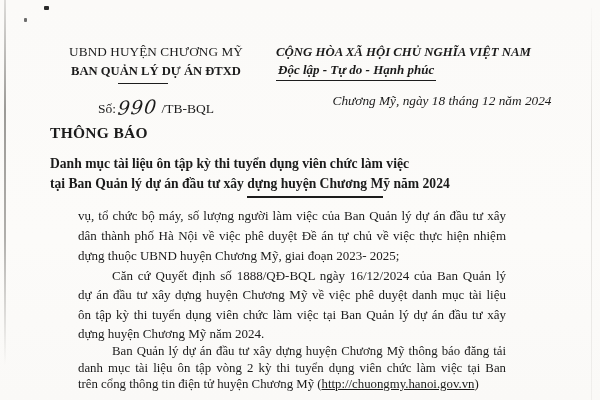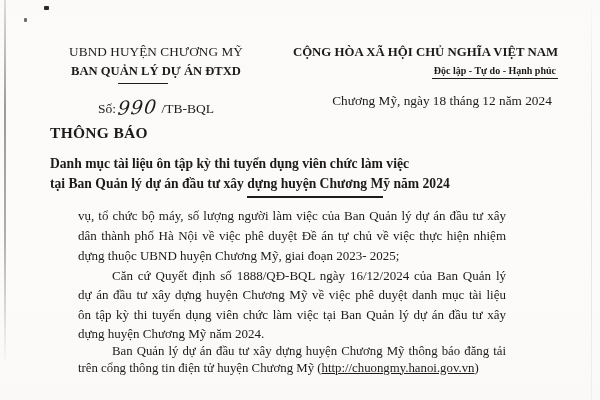--- a/index.html
+++ b/index.html
@@ -31,29 +31,29 @@
   .hl2 { font-size:12.6px; line-height:15px; font-weight:bold; margin-top:5px; white-space:nowrap; }
   .hl-rule { width:50px; height:1.4px; background:#1d1d1d; margin:4px auto 0; position:relative; left:-13px; }
   .so-line { margin-top:11px; font-size:13.5px; white-space:nowrap; }
   .hand {
     display:inline-block; font-family:"DejaVu Serif",serif; font-style:italic;
     font-size:19px; letter-spacing:1px; margin:0 4px 0 2px; position:relative; top:1px;
     transform:rotate(-2deg) skewX(-8deg);
   }
 
   
-  .hdr-right { position:absolute; left:276px; top:44px; width:282px; text-align:right; }
+  .hdr-right { position:absolute; left:276px; top:44px; width:282px; text-align:left;font-style:italic; }
   .hr1 { font-size:12.8px; line-height:16px; font-weight:bold; white-space:nowrap; }
   .hr2 {
-    display:inline-block; font-size:10px; font-weight:bold; margin-top:1px;
+    display:inline-block; font-size:13px; font-weight:bold; margin-top:1px;
     border-bottom:1.6px solid #1d1d1d; padding:0 2px 2px; white-space:nowrap;
   }
   .dateline {
     position:absolute; left:322px; top:93px; width:240px; text-align:center;
-    font-size:13.3px; white-space:nowrap;
+    font-style:italic; font-size:13.3px; white-space:nowrap;
   }
 
   
   .title-block { position:absolute; left:50px; top:124px; width:480px; }
   .doc-type { font-weight:bold; font-size:15.5px; line-height:18px; letter-spacing:0.3px; }
   .sub { font-weight:bold; font-size:13.6px; line-height:19.5px; white-space:nowrap; }
   .sub.first { margin-top:12px; }
   .title-rule { width:136px; height:1.5px; background:#1c1c1c; margin:3px auto 0; position:relative; left:25px; }
 
   
@@ -103,17 +103,18 @@
       <div class="bline last">dựng thuộc UBND huyện Chương Mỹ, giai đoạn 2023- 2025;</div>
     </div>
     <div class="para p2">
       <div class="bline ind">Căn cứ Quyết định số 1888/QĐ-BQL ngày 16/12/2024 của Ban Quản lý</div>
       <div class="bline">dự án đầu tư xây dựng huyện Chương Mỹ về việc phê duyệt danh mục tài liệu</div>
       <div class="bline">ôn tập kỳ thi tuyển dụng viên chức làm việc tại Ban Quản lý dự án đầu tư xây</div>
       <div class="bline last">dựng huyện Chương Mỹ năm 2024.</div>
     </div>
     <div class="para p3">
       <div class="bline ind">Ban Quản lý dự án đầu tư xây dựng huyện Chương Mỹ thông báo đăng tải</div>
+      <div class="bline">danh mục tài liệu ôn tập vòng 2 kỳ thi tuyển dụng viên chức làm việc tại Ban</div>
       <div class="bline last"><span>trên cổng thông tin điện tử huyện Chương Mỹ (</span><span class="url">http://chuongmy.hanoi.gov.vn</span><span>)</span></div>
     </div>
   </div>
 
 </div>
 
 </body></html>

